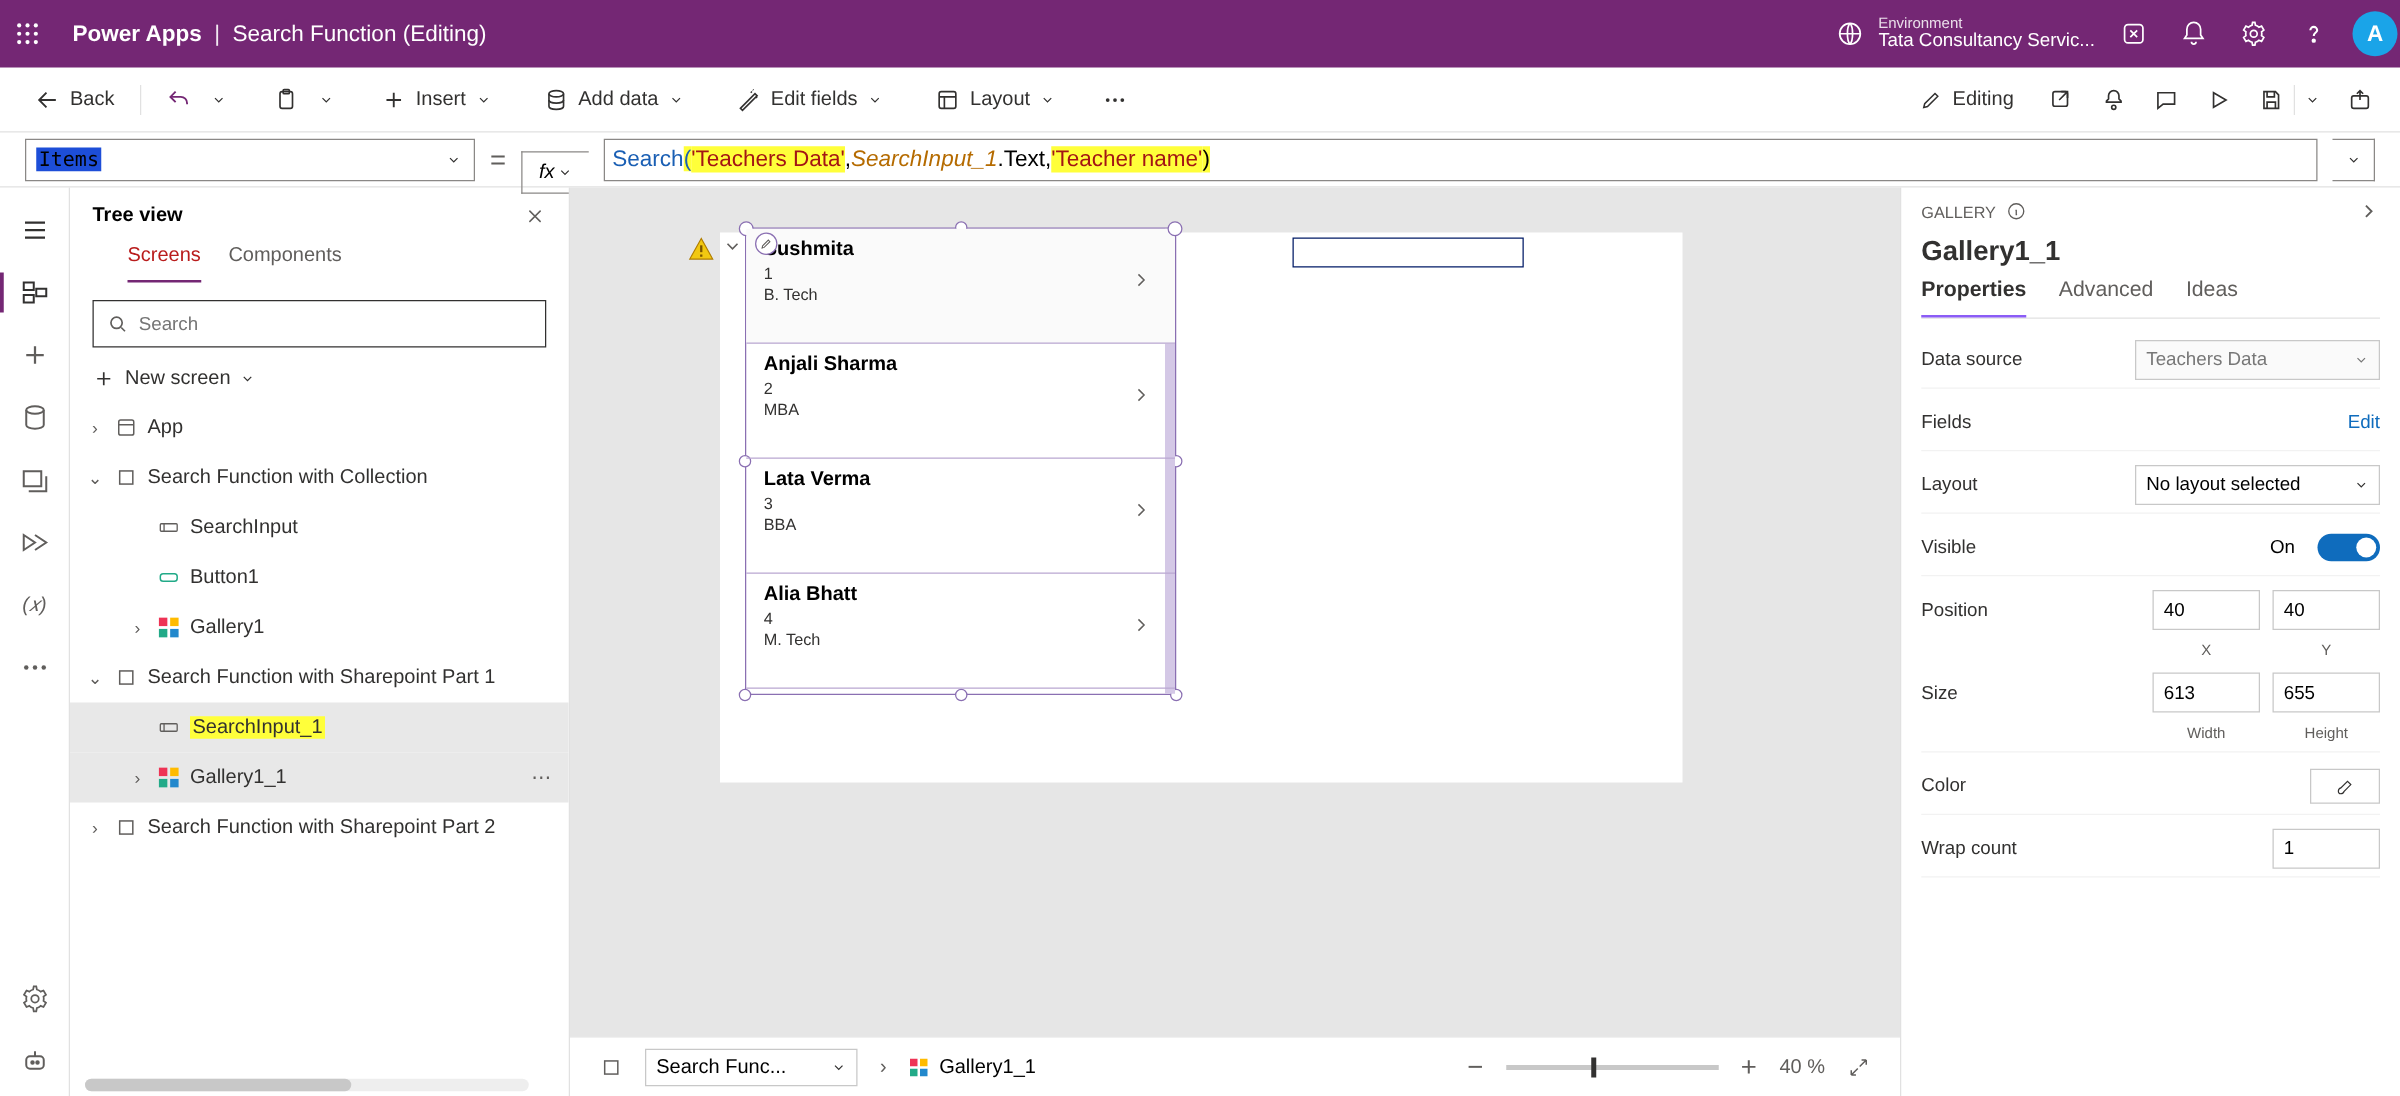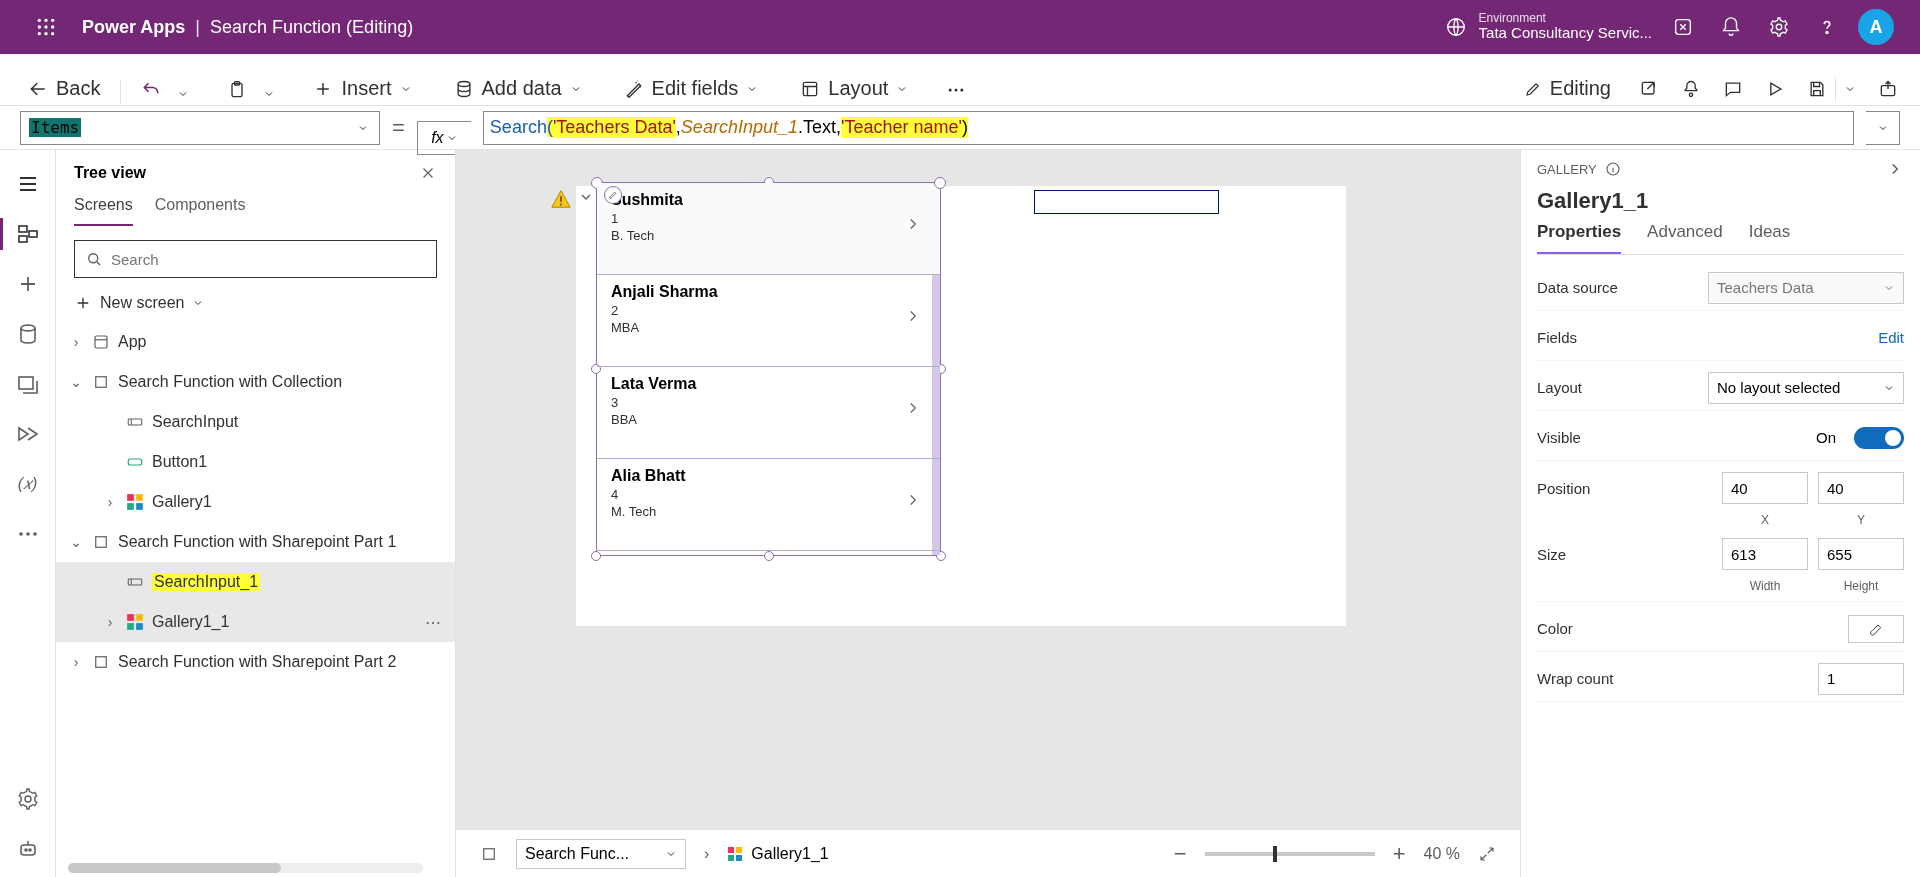--- a/index.html
+++ b/index.html
@@ -5,21 +5,21 @@
   * { box-sizing: border-box; margin: 0; padding: 0; font-family: "Segoe UI", Arial, sans-serif; }
   body { width: 1920px; height: 877px; overflow: hidden; background: #fff; }
 
   
   .header {
     height: 54px;
     background: #742774;
     display: flex;
     align-items: center;
     color: #fff;
-    padding: 0 26px;
+    padding: 0 2px;
     font-size: 18px;
   }
   .waffle {
     width: 40px; height: 40px; display: flex; align-items: center; justify-content: center;
     cursor: pointer;
   }
   .waffle svg { width: 20px; height: 20px; }
   .app-title { font-weight: 600; margin-left: 16px; }
   .app-sep { margin: 0 10px; font-weight: 400; opacity: .9;}
   .app-sub { font-weight: 400; }
@@ -34,24 +34,24 @@
   .avatar {
     width: 36px; height: 36px; border-radius: 50%; background: #1aa4e8;
     color:#fff; display:flex; align-items:center; justify-content:center; font-weight:700;
     margin-left: 10px;
   }
 
   
   .toolbar {
     height: 52px;
     border-bottom: 1px solid #e1e1e1;
-    display: flex; align-items: flex-end;
+    display: flex; align-items: center;
     padding: 1px 22px;
     gap: 8px;
-    font-size: 20px;
+    font-size: 16px;
     color: #323130;
   }
   .tool-btn { display: flex; align-items: center; gap: 8px; padding: 4px 6px; cursor: pointer;}
   .tool-chev { padding: 4px 2px; cursor:pointer;}
   .tool-sep { width: 1px; height: 24px; background: #e1e1e1; margin: 0 6px;}
   .tb-right { margin-left: auto; display: flex; align-items: center; gap: 22px;}
   .icon16 svg { width: 18px; height: 18px; }
   .icon20 svg { width: 20px; height: 20px; }
 
   
@@ -62,21 +62,21 @@
     padding: 0 20px;
     gap: 12px;
     font-size: 16px;
   }
   .prop-select {
     width: 360px; height: 34px; border: 1px solid #8a8886;
     display:flex; align-items:center; justify-content:space-between;
     padding: 0 10px 0 8px;
     position: relative;
   }
-  .prop-select .hl { background: #0f766e; font-family: Consolas, monospace; padding: 0 2px;}
+  .prop-select .hl { background: #1d4ed8; font-family: Consolas, monospace; padding: 0 2px;}
   .eq { font-size: 22px; color:#605e5c;}
   .fx-box {
     width: 54px; height: 34px; border:1px solid #8a8886; border-right:none;
     display:flex; align-items:center; justify-content:center; gap:2px;
     font-style: italic; font-family: "Times New Roman", serif; margin-top: 20px;
   }
   .formula-input {
     flex: 1; height: 34px; border:1px solid #8a8886;
     display:flex; align-items:center; padding: 0 4px 0 6px;
     font-family: Consolas, "Courier New", monospace; font-size:18px;
@@ -104,21 +104,21 @@
 
   .tree {
     width: 400px; border-right: 1px solid #e1e1e1;
     display:flex; flex-direction:column;
     position: relative;
   }
   .tree-head { display:flex; align-items:center; justify-content:space-between; padding: 14px 18px 6px;}
   .tree-head h2 { font-size: 16px; font-weight:600;}
   .tree-tabs { display:flex; gap:22px; padding: 8px 18px 0; font-size:16px;}
   .tree-tabs .tab { padding-bottom:10px; cursor:pointer; color:#605e5c;}
-  .tree-tabs .tab.active { color:#404040; border-bottom:2px solid #742774;}
+  .tree-tabs .tab.active { color:#b91c1c; border-bottom:2px solid #742774;margin-left:28px;}
   .tree-search { margin:14px 18px 10px; height:38px; border:1px solid #323130; display:flex; align-items:center; gap:8px; padding:0 10px;}
   .tree-search input { border:none; outline:none; flex:1; font-size:15px;}
   .new-screen { display:flex; align-items:center; gap:8px; padding:6px 18px 10px; cursor:pointer; color:#323130;}
 
   .tree-nodes { font-size:16px; color:#323130; overflow:hidden;}
   .node { display:flex; align-items:center; gap:8px; height:40px; padding-left:12px; cursor:pointer;}
   .node .chev { width:16px; text-align:center; color:#605e5c; font-size:14px;}
   .node .nicon { width:18px; display:flex; align-items:center; justify-content:center;}
   .node.sel-row { background:#e8e8e8;}
   .node.sel-strong { background:#e8e8e8;}

